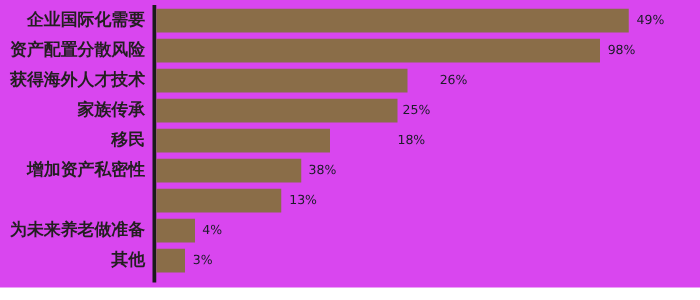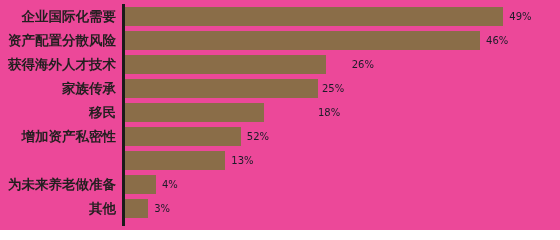--- a/index.html
+++ b/index.html
@@ -11,21 +11,21 @@
     width: 560px;
     height: 230px;
     overflow: hidden;
     font-family: "DejaVu Sans", "Liberation Sans", sans-serif;
   }
 
   #chart-root {
     position: relative;
     width: 560px;
     height: 230px;
-    background: #ec4899;
+    background: #d946ef;
     box-sizing: border-box;
   }
 
   
   #axis-line {
     position: absolute;
     left: 122px;
     top: 4px;
     width: 3px;
     height: 222px;
@@ -100,21 +100,21 @@
         <div class="cat-label">企业国际化需要</div>
         <div class="bar-wrap">
           <div class="bar" style="width: 378.28px; background: rgb(138, 109, 72);"></div>
           <div class="value-label" style="left: 384.28px; color: rgb(27, 27, 40);">49%</div>
         </div>
       </div>
       <div class="bar-row">
         <div class="cat-label">资产配置分散风险</div>
         <div class="bar-wrap">
           <div class="bar" style="width: 355.12px; background: rgb(138, 109, 72);"></div>
-          <div class="value-label" style="left: 361.12px; color: rgb(27, 27, 40);">46%</div>
+          <div class="value-label" style="left: 361.12px; color: rgb(27, 27, 40);">98%</div>
         </div>
       </div>
       <div class="bar-row">
         <div class="cat-label">获得海外人才技术</div>
         <div class="bar-wrap">
           <div class="bar" style="width: 200.72px; background: rgb(138, 109, 72);"></div>
           <div class="value-label" style="left: 206.72px; color: rgb(27, 27, 40); margin-left: 20px;">26%</div>
         </div>
       </div>
       <div class="bar-row">
@@ -128,21 +128,21 @@
         <div class="cat-label">移民</div>
         <div class="bar-wrap">
           <div class="bar" style="width: 138.96px; background: rgb(138, 109, 72);"></div>
           <div class="value-label" style="left: 144.96px; color: rgb(27, 27, 40); margin-left: 48px;">18%</div>
         </div>
       </div>
       <div class="bar-row">
         <div class="cat-label">增加资产私密性</div>
         <div class="bar-wrap">
           <div class="bar" style="width: 115.8px; background: rgb(138, 109, 72);"></div>
-          <div class="value-label" style="left: 121.8px; color: rgb(27, 27, 40);">52%</div>
+          <div class="value-label" style="left: 121.8px; color: rgb(27, 27, 40);">38%</div>
         </div>
       </div>
       <div class="bar-row">
         <div class="bar-wrap">
           <div class="bar" style="width: 100.36px; background: rgb(138, 109, 72);"></div>
           <div class="value-label" style="left: 106.36px; color: rgb(27, 27, 40);">13%</div>
         </div>
       </div>
       <div class="bar-row">
         <div class="cat-label">为未来养老做准备</div>

